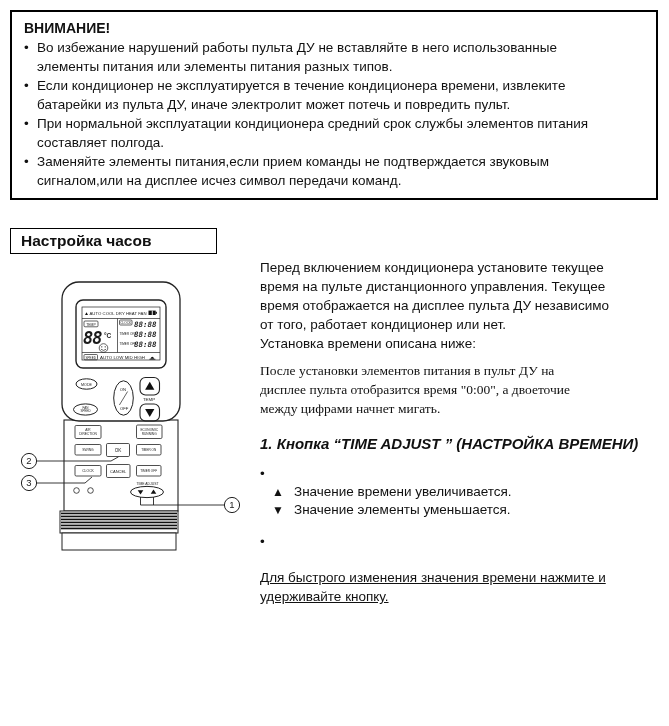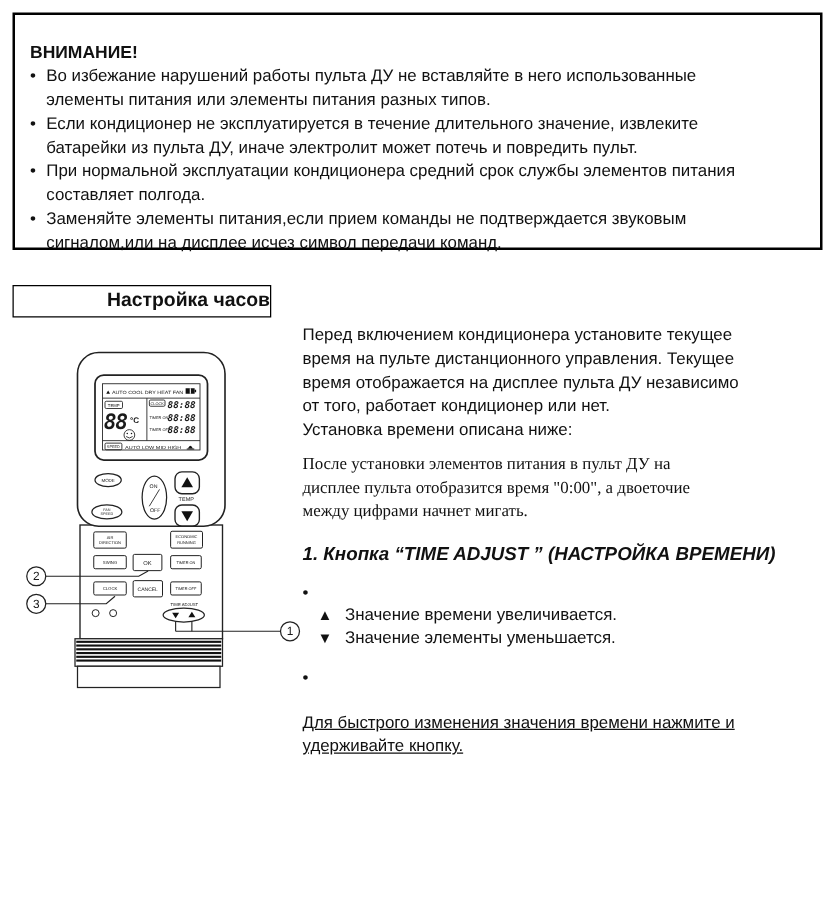--- a/index.html
+++ b/index.html
@@ -1,39 +1,39 @@
 <!DOCTYPE html>
 <html><head>
 <meta charset="utf-8">
 <style>
   html,body{margin:0;padding:0;background:#fff;}
   .page{position:relative;width:669px;height:726px;background:#ffffff;
         font-family:"Liberation Sans",sans-serif;color:#111;overflow:hidden;}
 
   
   .warning-box{position:absolute;left:10px;top:10px;width:648px;height:190px;
-        border:2px solid #000;box-sizing:border-box;padding:20px 12px 0 12px;}
+        border:2px solid #000;box-sizing:border-box;padding:7px 12px 0 12px;}
   .warning-title{font-weight:bold;font-size:14px;line-height:19px;}
   .warning-list{margin:0;padding:0;list-style:none;}
   .warning-list li{display:flex;font-size:13.5px;line-height:19px;}
   .bullet-dot{width:13px;flex:0 0 13px;}
   .bullet-text{white-space:pre-line;}
 
   
   .section-box{position:absolute;left:10px;top:228px;width:207px;height:26px;
         border:1.5px solid #000;box-sizing:border-box;display:flex;align-items:center;
-        padding-left:10px;font-weight:bold;font-size:15.5px;justify-content:flex-end;}
+        padding-left:10px;font-weight:bold;font-size:15.5px;}
 
   
   .remote-wrap{position:absolute;left:0;top:278px;width:250px;height:300px;}
   svg text{font-family:"Liberation Sans",sans-serif;fill:#1a1a1a;}
   svg .seg{font-family:"DejaVu Sans Mono",monospace;font-weight:bold;font-style:italic;}
 
   
-  .content{position:absolute;left:242px;top:258px;width:405px;
+  .content{position:absolute;left:260px;top:258px;width:405px;
         font-size:13.5px;line-height:19px;}
   .para{white-space:pre-line;}
   .p2{margin-top:8px;font-family:Liberation Serif, serif;}
   .h1{margin-top:16px;font-weight:bold;font-style:italic;font-size:15px;
       line-height:19px;white-space:nowrap;}
   .cbullet{display:flex;}
   .b1{margin-top:11px;}
   .b2{margin-top:13px;}
   .arrow-row{display:flex;padding-left:12px;line-height:18px;}
   .arrow-glyph{width:22px;flex:0 0 22px;font-size:12px;}
@@ -47,21 +47,21 @@
   <div class="warning-box">
     <div class="warning-title">ВНИМАНИЕ!</div>
     <ul class="warning-list">
       <li>
         <span class="bullet-dot">•</span>
         <span class="bullet-text">Во избежание нарушений работы пульта ДУ не вставляйте в него использованные
 элементы питания или элементы питания разных типов.</span>
         </li>
       <li>
         <span class="bullet-dot">•</span>
-        <span class="bullet-text">Если кондиционер не эксплуатируется в течение длительного значение, извлеките
+        <span class="bullet-text">Если кондиционер не эксплуатируется в течение кондиционера времени, извлеките
 батарейки из пульта ДУ, иначе электролит может потечь и повредить пульт.</span>
         </li>
       <li>
         <span class="bullet-dot">•</span>
         <span class="bullet-text">При нормальной эксплуатации кондиционера средний срок службы элементов питания
 составляет полгода.</span>
         </li>
       <li>
         <span class="bullet-dot">•</span>
         <span class="bullet-text">Заменяйте элементы питания,если прием команды не подтверждается звуковым

